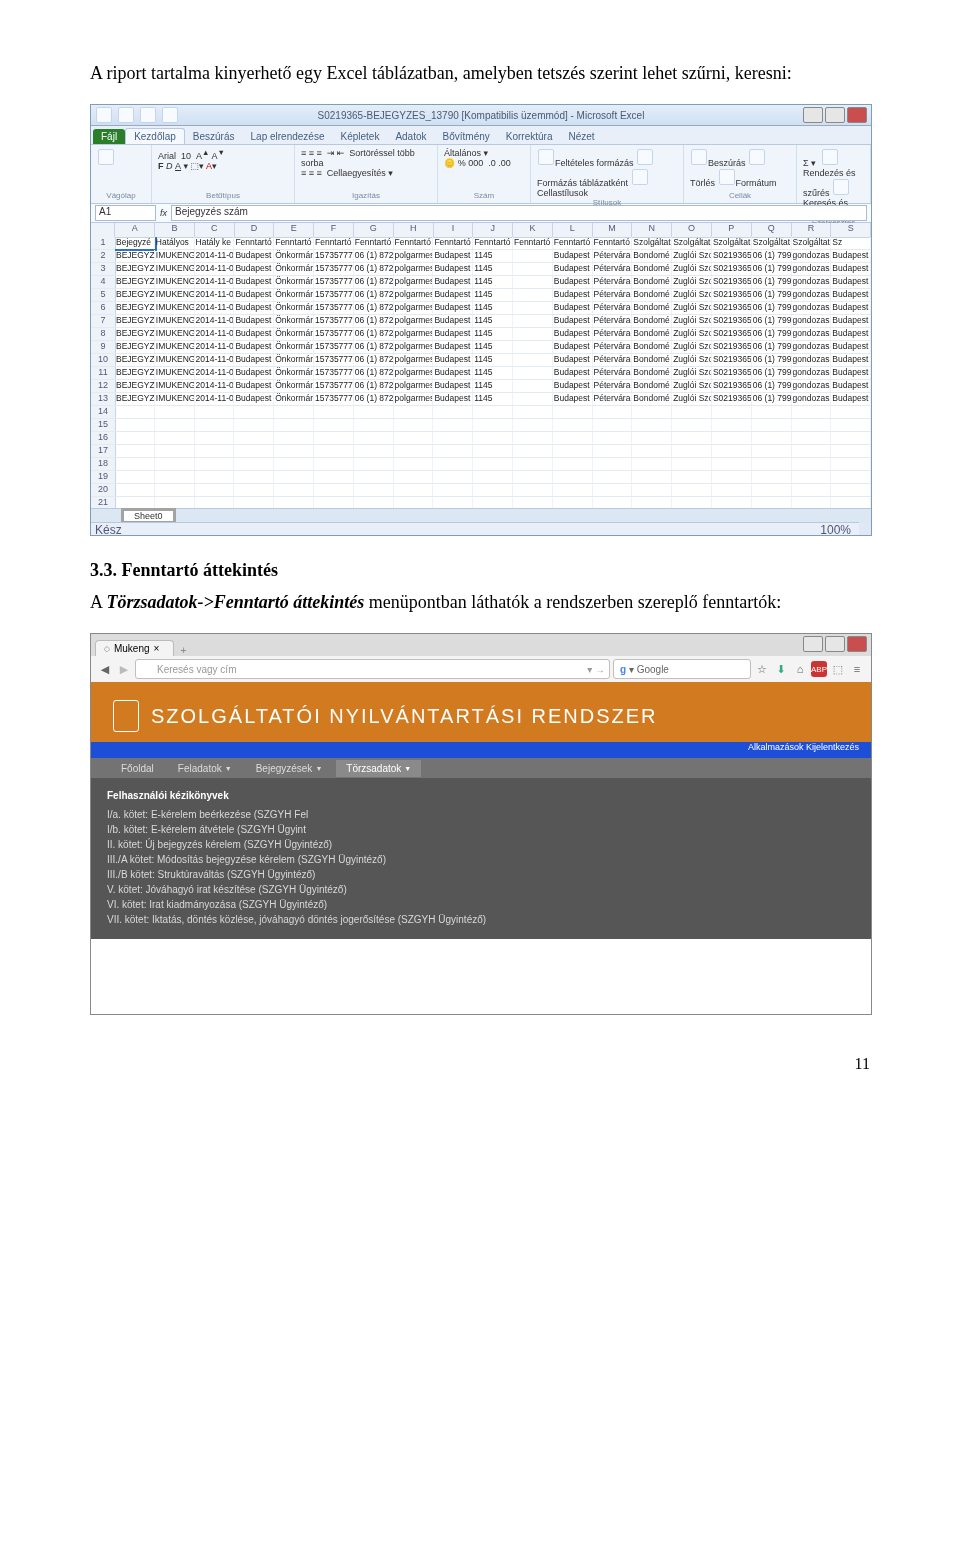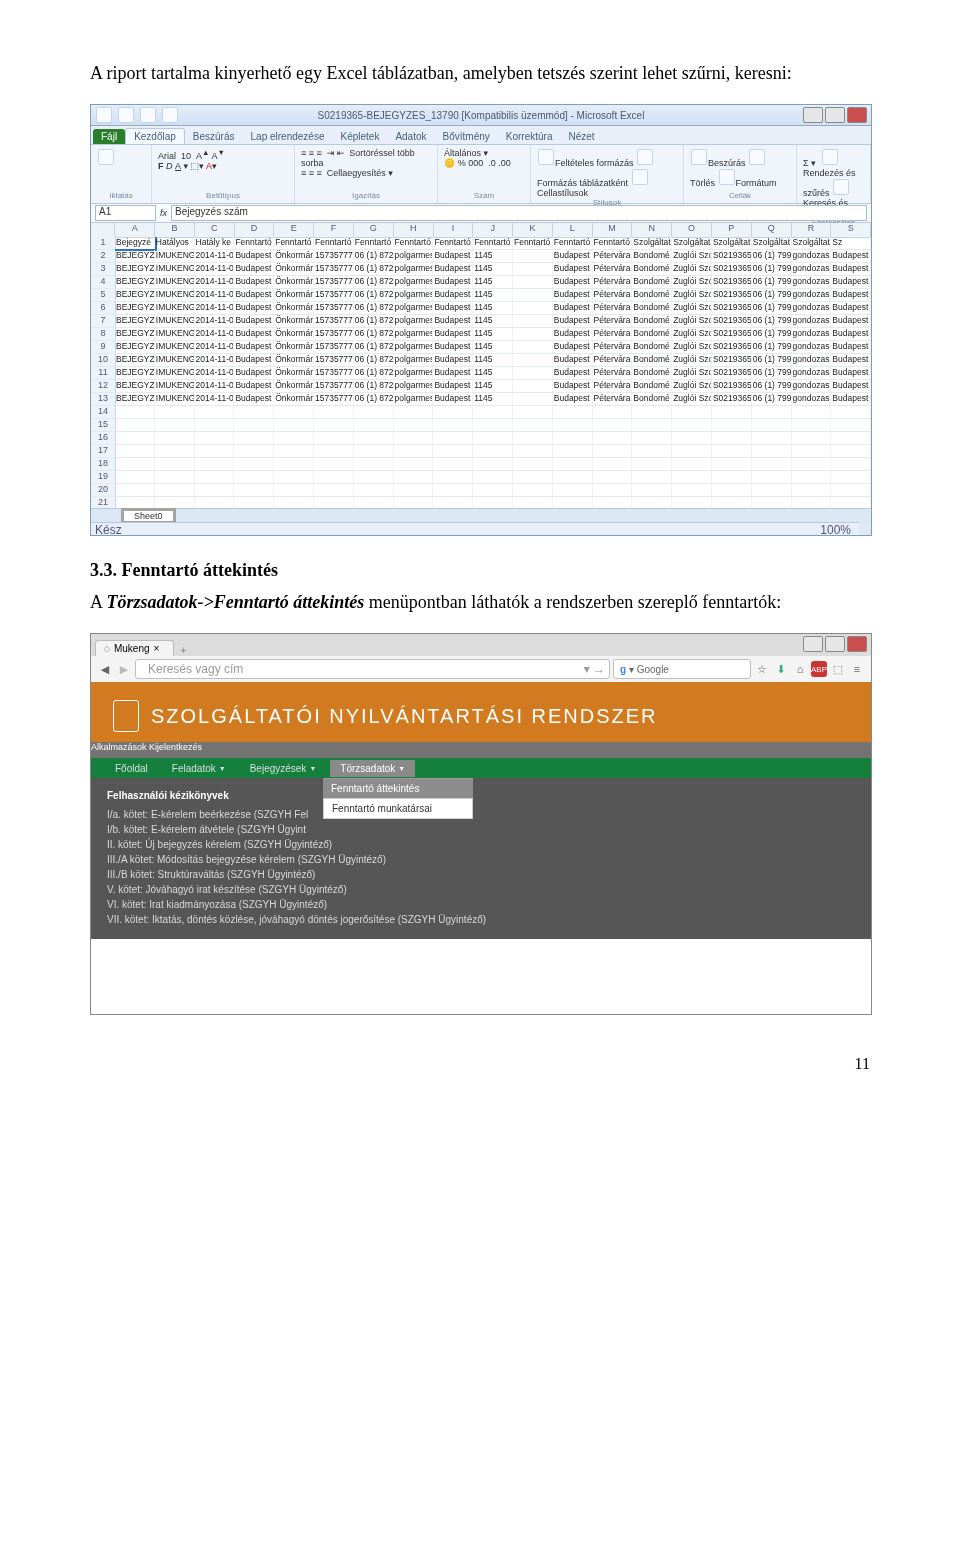--- a/index.html
+++ b/index.html
@@ -39,29 +39,29 @@
   .x-status { position:absolute; bottom:0; left:0; right:12px; height:12px; background:#e8eff9; border-top:1px solid #b7c9e0; font-size:12px; color:#557; padding-left:4px; }
   .x-sheettab { position:absolute; bottom:12px; left:0; right:0; height:14px; background:#dce7f4; border-top:1px solid #b7c9e0; display:flex; align-items:center; padding-left:30px; }
   .x-st { background:#fff; border:3px solid #a3a3a3; padding:0 10px; font-size:9px; }
 
   
   .ff { width:780px; height:380px; border:1px solid #888; margin:18px 0; font-family:Arial,sans-serif; font-size:10px; background:#f0f0f0; position:relative; overflow:hidden; }
   .ff-tabbar { height:22px; background:#dcdcdc; display:flex; align-items:flex-end; }
   .ff-tab { background:#f4f4f4; border:1px solid #bbb; border-bottom:none; border-radius:4px 4px 0 0; padding:2px 14px 2px 8px; margin-left:4px; font-size:10px; display:flex; align-items:center; gap:4px; }
   .ff-wb { position:absolute; right:4px; top:2px; display:flex; gap:2px; }
   .ff-nav { height:26px; background:#f4f4f4; border-bottom:1px solid #ccc; display:flex; align-items:center; gap:3px; padding:0 6px; }
-  .ff-addr { flex:1; height:18px; border:1px solid #bfbfbf; border-radius:3px; background:#fff; font-size:12px; padding-left:12px; color:#999; display:flex; align-items:center; }
+  .ff-addr { flex:1; height:18px; border:1px solid #bfbfbf; border-radius:3px; background:#fff; font-size:10px; padding-left:21px; color:#999; display:flex; align-items:center; }
   .ff-search { width:130px; height:18px; border:1px solid #bfbfbf; border-radius:3px; background:#fff; font-size:10px; padding-left:6px; color:#666; display:flex; align-items:center; }
   .nav-ic { width:16px; height:16px; border-radius:2px; display:inline-flex; align-items:center; justify-content:center; color:#666; font-size:11px; }
   .ff-body { position:absolute; top:48px; left:0; right:0; bottom:0; background:#fff; }
   .banner { background:#d17a1f; color:#fff; padding:18px 22px 10px 22px; display:flex; align-items:center; gap:12px; }
   .banner-title { font-size:20px; letter-spacing:2px; font-weight:300; text-transform:uppercase; }
   .crest { width:24px; height:30px; border:1px solid #fff; border-radius:3px; }
-  .subbar { background:#737373; height:16px; text-align:left; color:#fff; font-size:9px; padding-right:12px; }
-  .menubar { background:#15803d; height:20px; display:flex; align-items:center; padding-left:14px; gap:4px; position:relative; }
+  .subbar { background:#1d4ed8; height:16px; text-align:right; color:#fff; font-size:9px; padding-right:12px; }
+  .menubar { background:#737373; height:20px; display:flex; align-items:center; padding-left:20px; gap:4px; position:relative; }
   .menubar .mi { color:#ddd; font-size:10px; padding:3px 10px; display:flex; align-items:center; gap:3px; }
   .menubar .mi.active { background:#8a8a8a; color:#fff; }
   .dropdown { position:absolute; top:20px; left:232px; width:150px; background:#8d8d8d; }
   .dd-item { padding:4px 8px; color:#fff; font-size:10px; border-top:1px solid #9a9a9a; }
   .dd-item.white { background:#fff; color:#333; border:1px solid #ccc; }
   .content { background:#565656; padding:12px 16px; color:#d9d9d9; font-size:10px; }
   .content h4 { margin:0 0 6px 0; font-size:10px; font-weight:bold; color:#fff; }
   .content .ln { padding:2px 0; }
   .blank { background:#fff; height:140px; }
   .caret { font-size:7px; }
@@ -99,21 +99,21 @@
         <span class="x-tab">Képletek</span>
         <span class="x-tab">Adatok</span>
         <span class="x-tab">Bővítmény</span>
         <span class="x-tab">Korrektúra</span>
         <span class="x-tab">Nézet</span>
       </div>
 
     <div class="x-ribbon">
       <div class="r-grp" style="width:48px">
         <div><span class="tiny-btn"></span></div>
-        <div class="lbl">Iktatás</div>
+        <div class="lbl">Vágólap</div>
       </div>
       <div class="r-grp" style="width:130px">
         <div>
           <span>Arial</span>
           &nbsp;<span>10</span>
           &nbsp;A<sup>▲</sup> A<sup>▼</sup>
           <br>
           <b>F</b>&nbsp;<i>D</i>&nbsp;<u>A</u>&nbsp;▾&nbsp;⬚▾&nbsp;<span style="color:#c00">A</span>▾
         </div>
         <div class="lbl">Betűtípus</div>
@@ -714,24 +714,20 @@
             <span class="caret">▼</span>
           </span>
         <span class="mi">
             <span>Bejegyzések</span> 
             <span class="caret">▼</span>
           </span>
         <span class="mi active">
             <span>Törzsadatok</span> 
             <span class="caret">▼</span>
           </span>
-        <div class="dropdown">
-          <div class="dd-item">Fenntartó áttekintés</div>
-          <div class="dd-item white">Fenntartó munkatársai</div>
-        </div>
       </div>
       <div class="content">
         <h4>Felhasználói kézikönyvek</h4>
         <div id="ff-list">
             <div class="ln">I/a. kötet: E-kérelem beérkezése (SZGYH Fel</div>
             <div class="ln">I/b. kötet: E-kérelem átvétele (SZGYH Ügyint</div>
             <div class="ln">II. kötet: Új bejegyzés kérelem (SZGYH Ügyintéző)</div>
             <div class="ln">III./A kötet: Módosítás bejegyzése kérelem (SZGYH Ügyintéző)</div>
             <div class="ln">III./B kötet: Struktúraváltás (SZGYH Ügyintéző)</div>
             <div class="ln">V. kötet: Jóváhagyó irat készítése (SZGYH Ügyintéző)</div>

